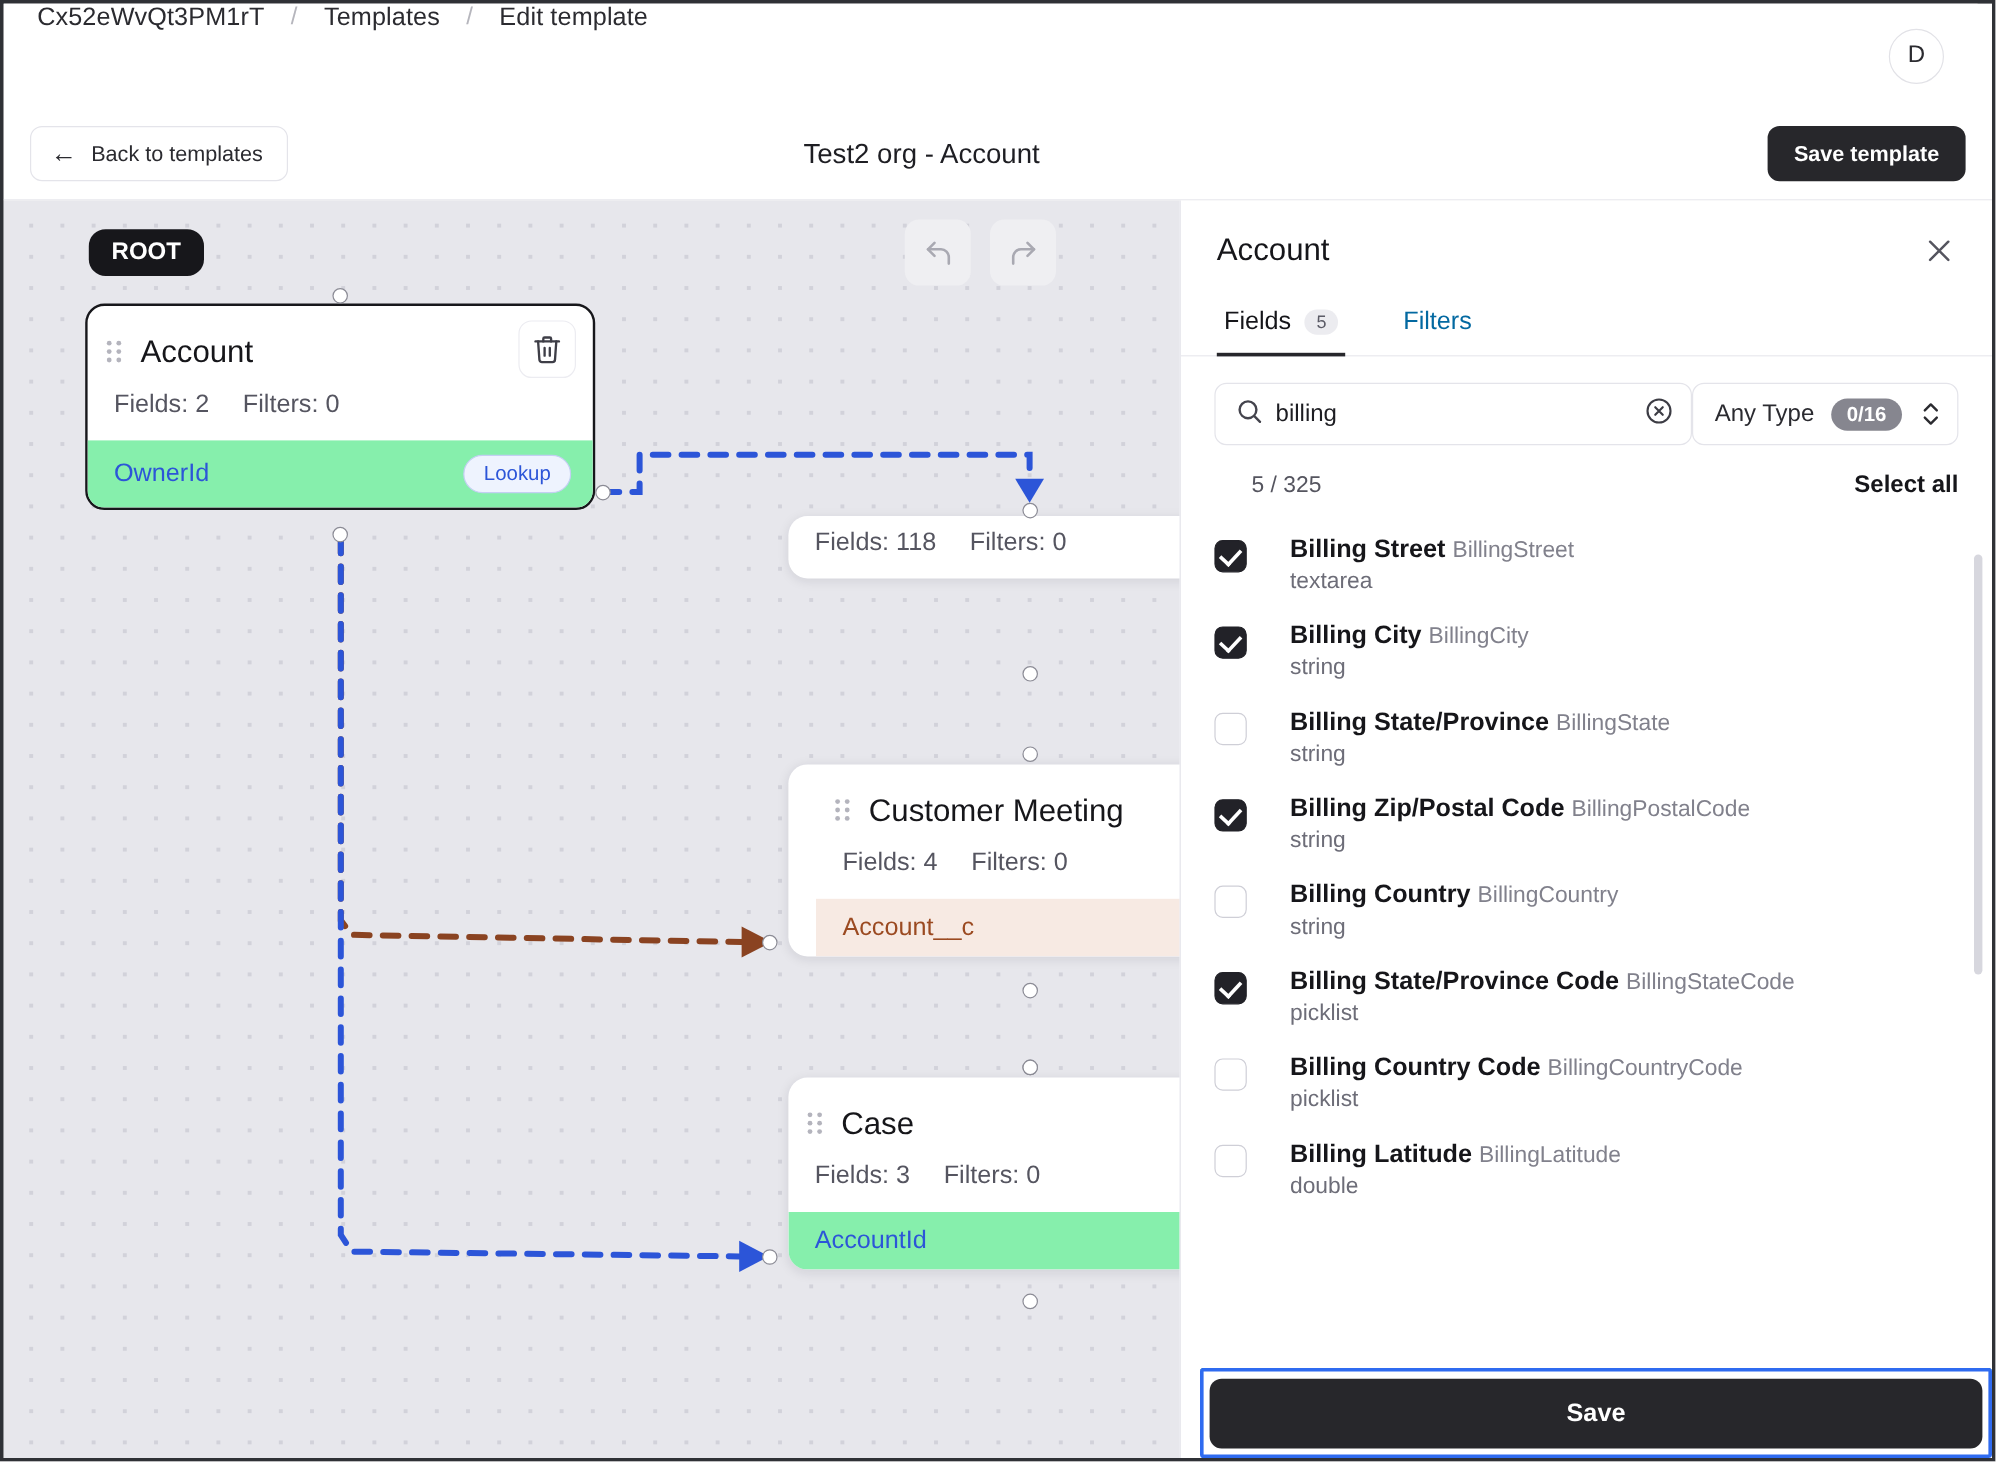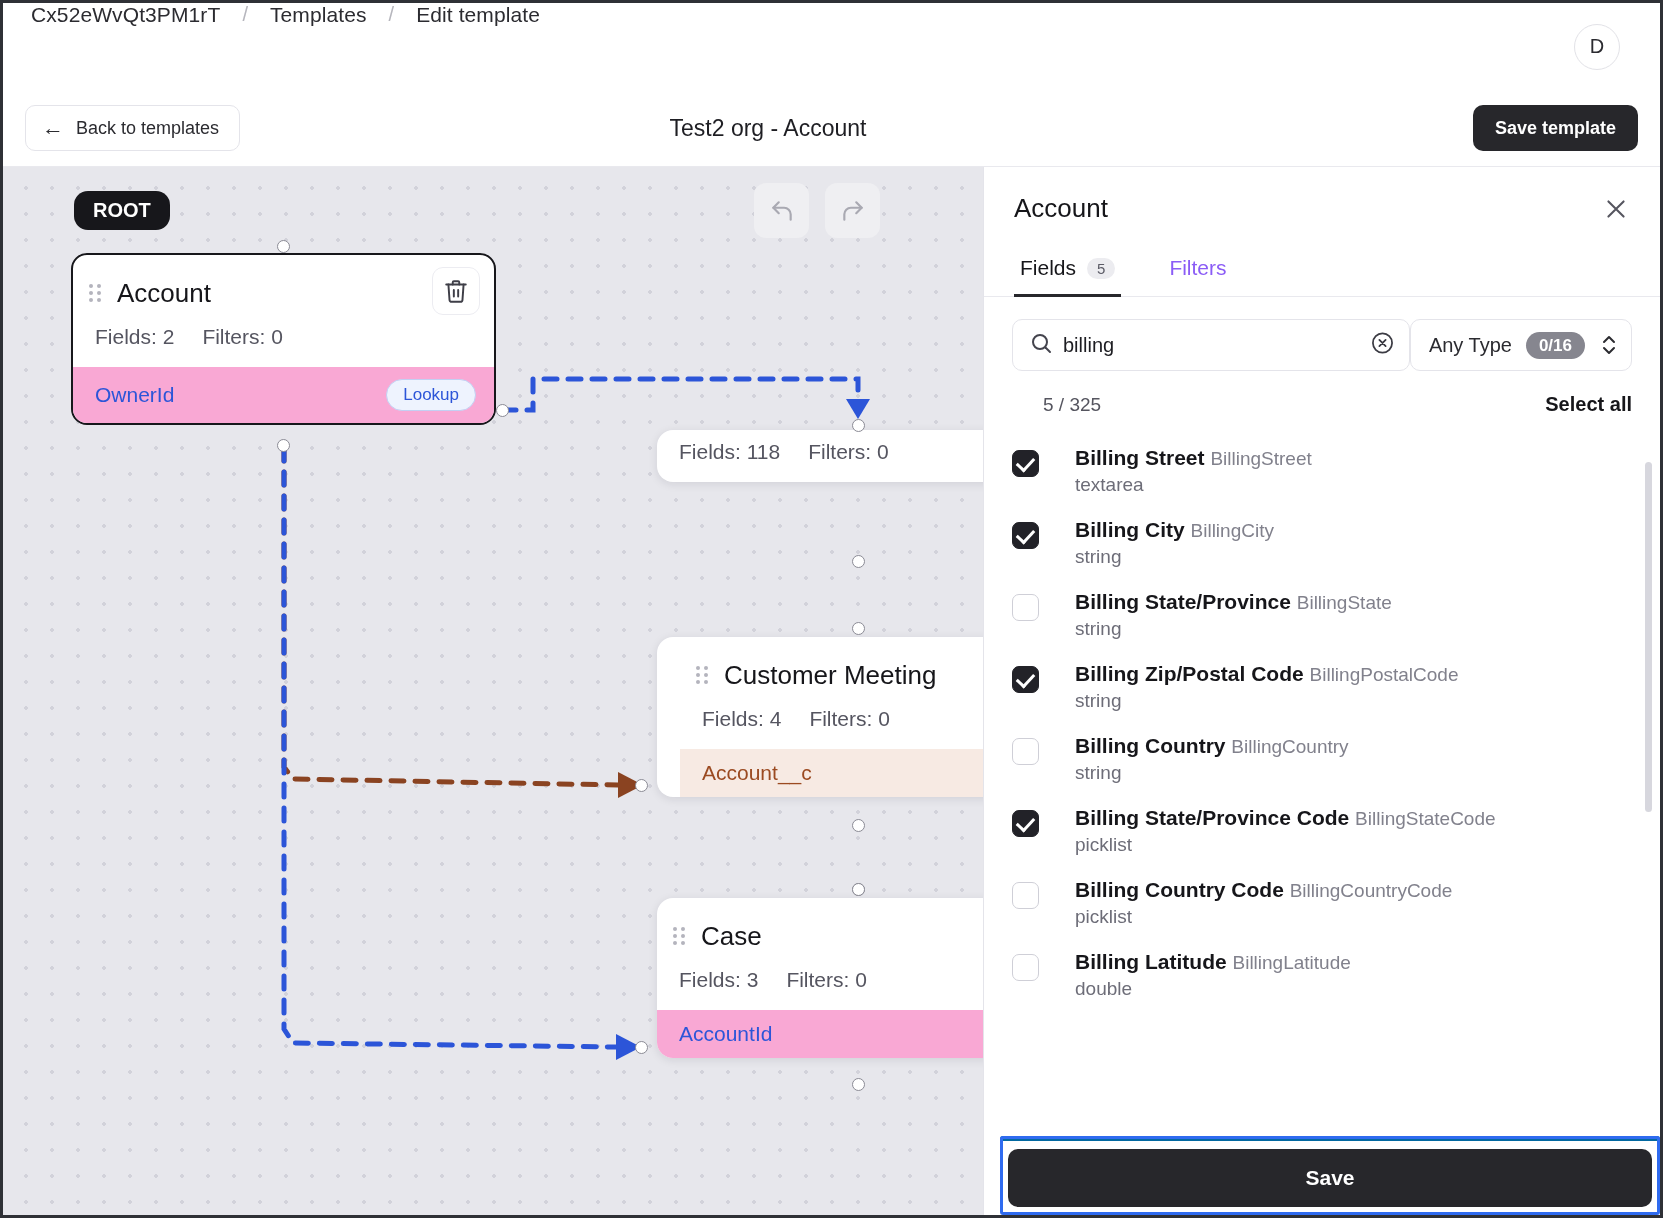--- a/index.html
+++ b/index.html
@@ -113,21 +113,21 @@
   }
   .node-meta {
     display: flex; gap: 28px; padding: 10px 16px 18px 22px;
     font-size: 21px; color: #555560; white-space: nowrap;
   }
   .node-field {
     display: flex; align-items: center; justify-content: space-between;
     padding: 12px 18px 12px 22px;
     font-size: 21px; white-space: nowrap;
   }
-  .node-field.blue { background: #f9a8d4; color: #2c55d8; }
+  .node-field.blue { background: #86efac; color: #2c55d8; }
   .node-field.brown { background: #f7eae3; color: #9b4a21; }
   .pill-lookup {
     border: 1px solid #c3cff2; border-radius: 999px;
     padding: 5px 16px; font-size: 17px; color: #2c55d8; background: #eef3fe;
   }
 
   
   .port {
     position: absolute; width: 13px; height: 13px; border-radius: 50%;
     background: #ffffff; border: 1.5px solid #8b8b95;
@@ -152,21 +152,21 @@
     cursor: pointer; color: #55555f;
     display: flex; align-items: center; justify-content: center;
   }
   .tabs {
     display: flex; gap: 14px; padding: 0 30px;
     border-bottom: 1px solid #e9e9ee; margin-top: 26px;
   }
   .tab {
     display: flex; align-items: center; gap: 11px;
     padding: 6px 6px 14px 6px; cursor: pointer;
-    font-size: 21px; color: #8b5cf6; border-bottom: 3px solid transparent;
+    font-size: 21px; color: #0369a1; border-bottom: 3px solid transparent;
     margin-bottom: -1px;
   }
   .tab.active { color: #16161a; border-bottom-color: #27272b; }
   .tab .count {
     background: #ececf0; color: #5b5b66; border-radius: 999px;
     font-size: 15px; padding: 3px 10px; line-height: 1;
   }
   .tab-spacer { width: 14px; }
 
   .search-row { display: flex; padding: 22px 28px 0 28px; }
@@ -215,21 +215,21 @@
   }
   .f-main { font-size: 21px; color: #16161a; font-weight: bold; white-space: nowrap; }
   .f-api { font-size: 19px; color: #81818c; font-weight: normal; }
   .f-type { font-size: 19px; color: #6d6d78; margin-top: 4px; }
   .list-scrollbar {
     position: absolute; right: 8px; top: 40px; width: 7px; height: 350px;
     border-radius: 4px; background: #d7d7de;
   }
   .save-bar {
     flex: 0 0 auto; padding: 8px;
-    border-top: 5px solid #0369a1;
+    border-top: 1px solid #0369a1;
     outline: 3px solid #2f6bf0; outline-offset: -3px; border-radius: 3px; margin-left: 16px;
   }
   .save-btn {
     width: 100%; height: 58px; background: #27272b; color: #ffffff;
     border: none; border-radius: 10px; cursor: pointer;
     font-size: 21px; font-weight: bold; font-family: "Liberation Sans", sans-serif;
   }
 </style>
 </head>
 <body>

